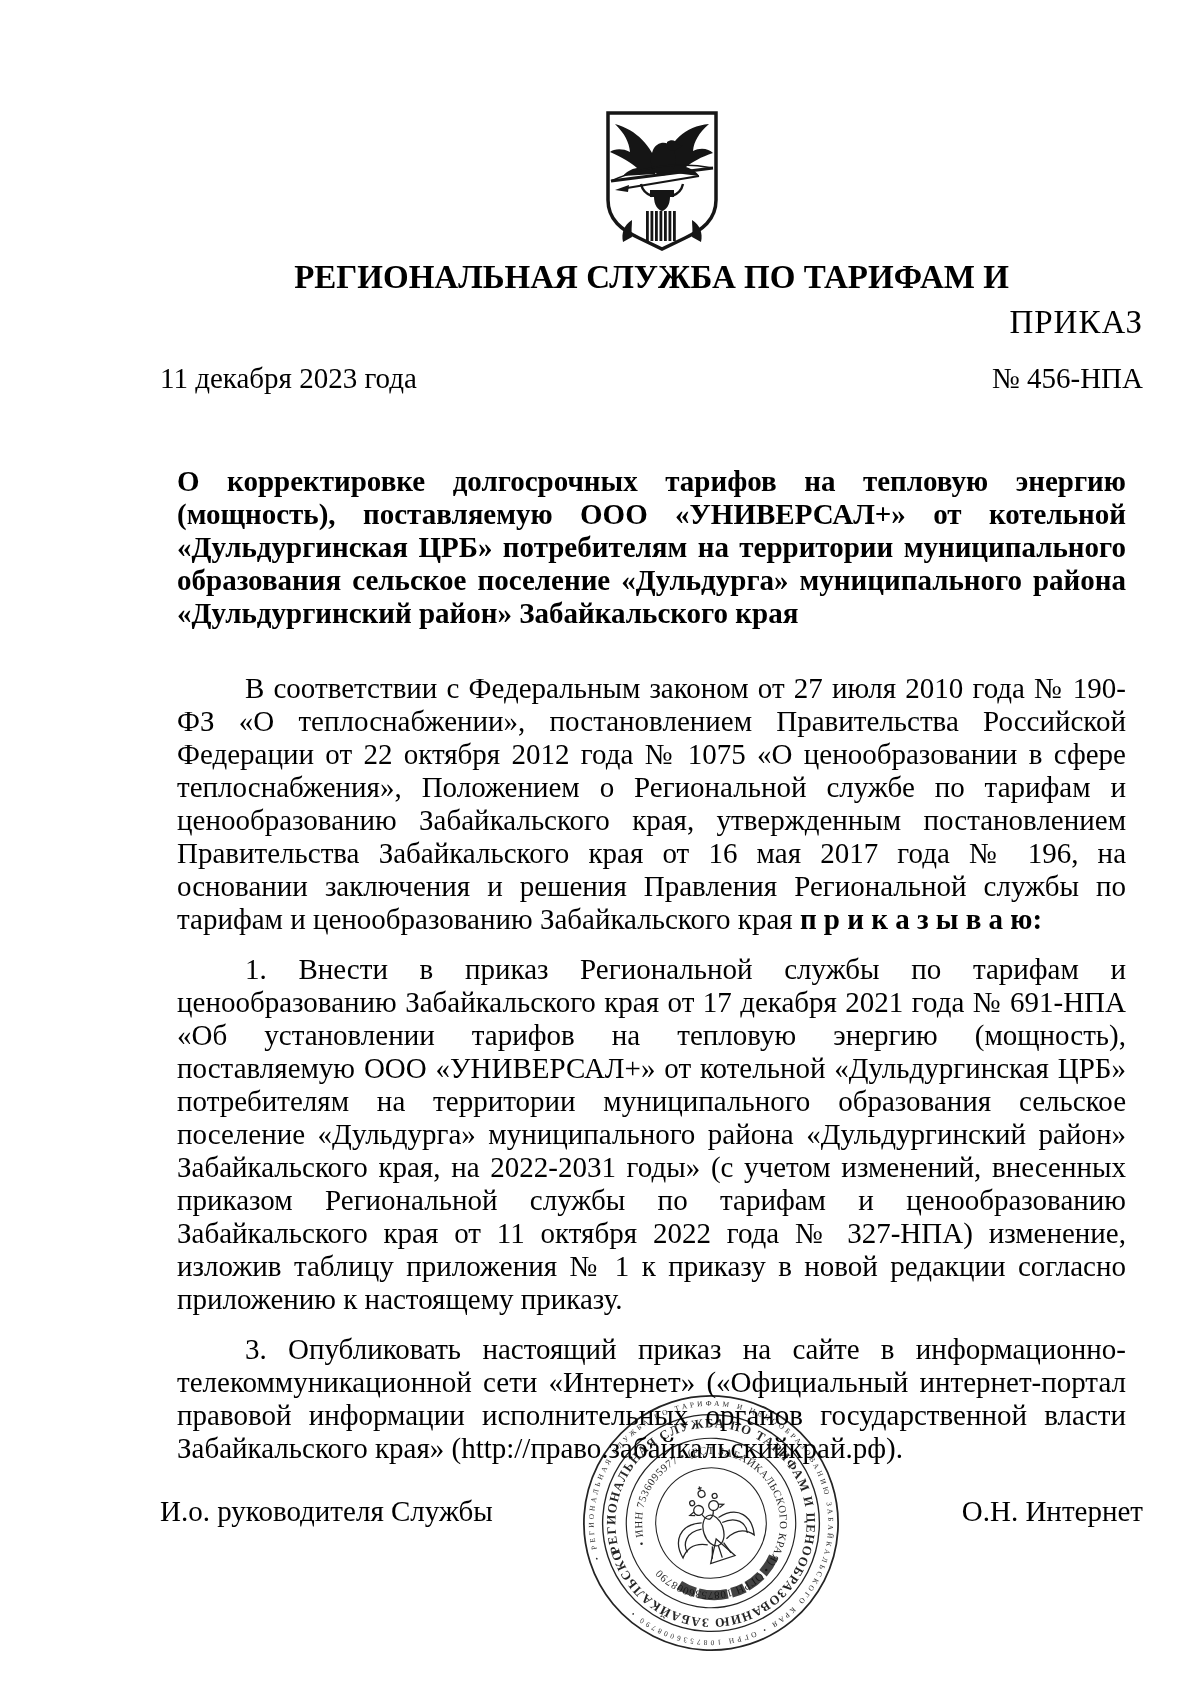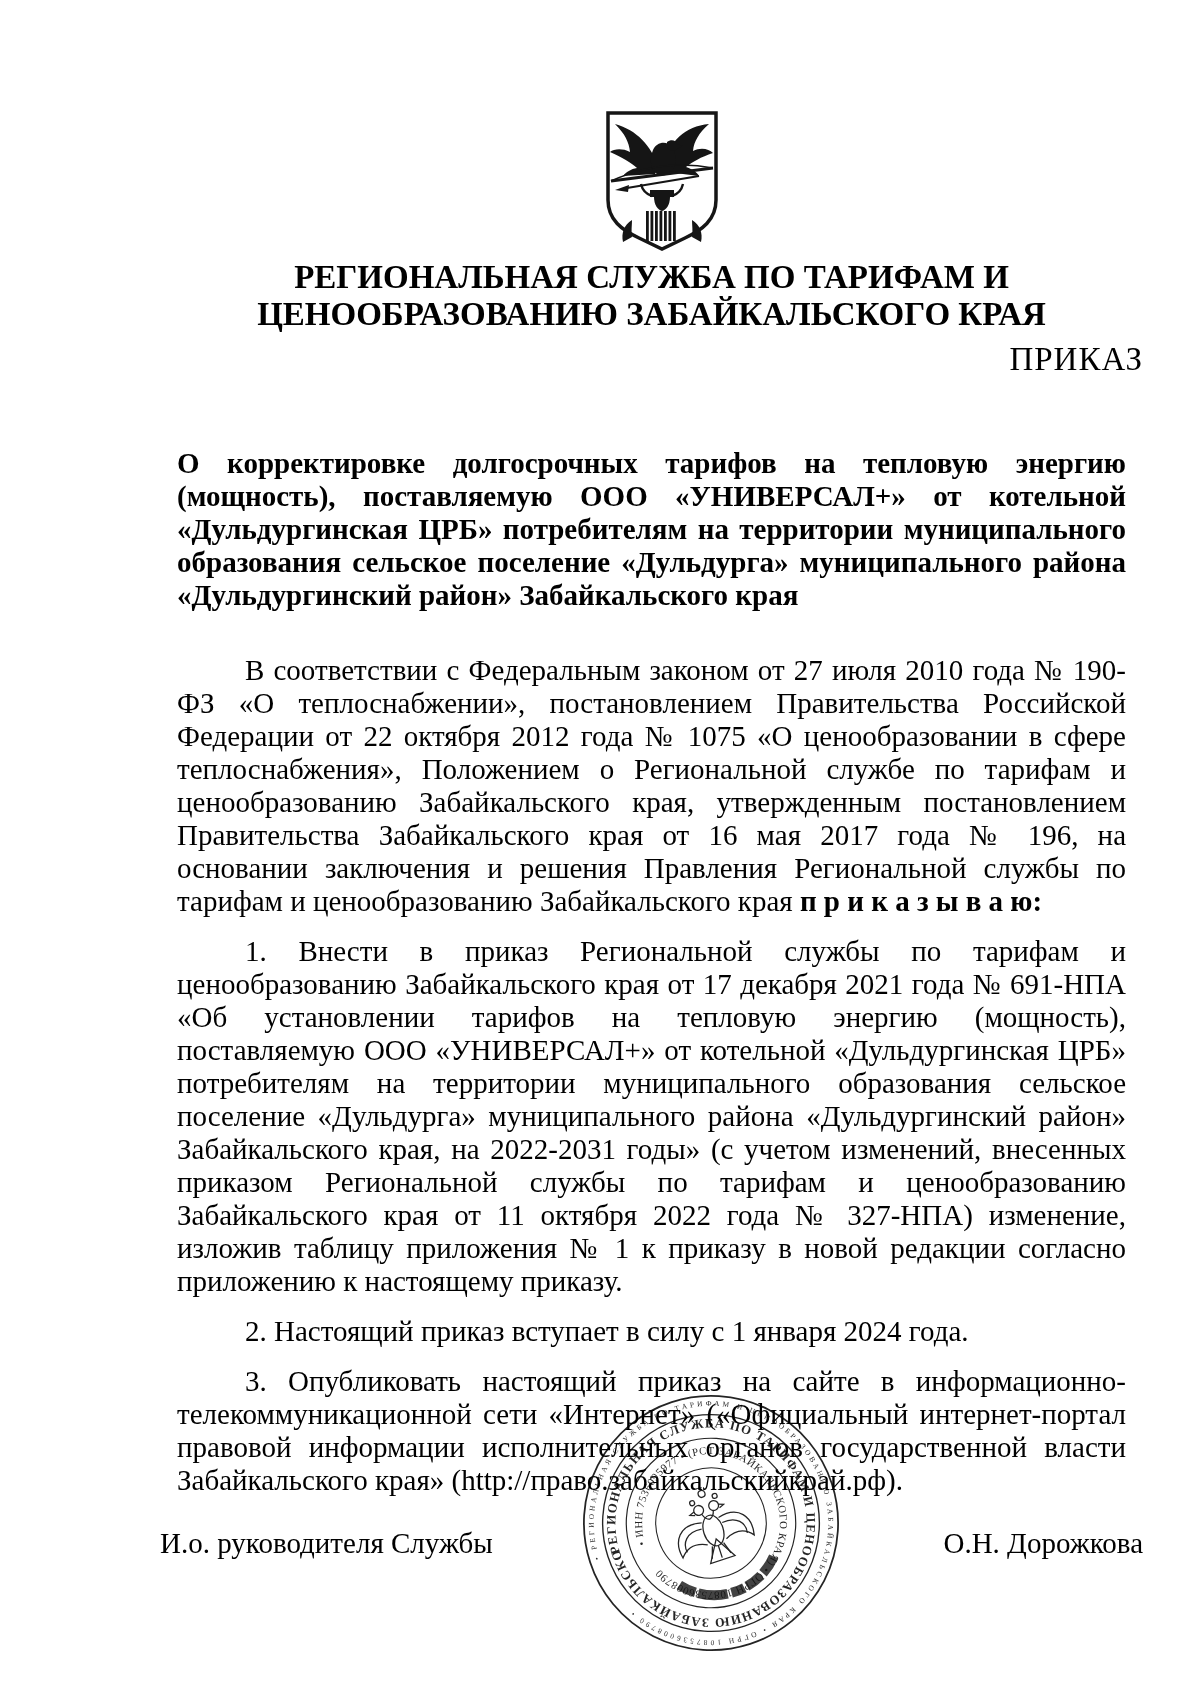--- a/index.html
+++ b/index.html
@@ -60,40 +60,42 @@
           <rect x="67.5" y="103" width="2.8" height="30"></rect>
           <rect x="72" y="103" width="2.8" height="30"></rect>
         </g>
         <path fill="#151515" d="M31,112 c-8,5 -11,13 -9,22 l9,-5 c-1,-6 0,-12 0,-17 z"></path>
         <path fill="#151515" d="M91,112 c8,5 11,13 9,22 l-9,-5 c1,-6 0,-12 0,-17 z"></path>
       </svg>
     </div>
 
     <div class="org">
       <div>РЕГИОНАЛЬНАЯ СЛУЖБА ПО ТАРИФАМ И</div>
-      <div>ЦЕНООБРАЗОВАНИЮ ЗАБАЙКАЛЬСКОГО КРАЯ</div>
     </div>
 
     <div class="doctype">ПРИКАЗ</div>
 
+    <div class="meta">
+      <span>11 декабря 2023 года</span>
+      <span>№ 456-НПА</span>
+    </div>
 
 
     <p class="subject">О корректировке долгосрочных тарифов на тепловую энергию (мощность), поставляемую ООО «УНИВЕРСАЛ+» от котельной «Дульдургинская ЦРБ» потребителям на территории муниципального образования сельское поселение «Дульдурга» муниципального района «Дульдургинский район» Забайкальского края</p>
 
     <p class="preamble"><span>В соответствии с Федеральным законом от 27 июля 2010 года № 190-ФЗ «О теплоснабжении», постановлением Правительства Российской Федерации от 22 октября 2012 года № 1075 «О ценообразовании в сфере теплоснабжения», Положением о Региональной службе по тарифам и ценообразованию Забайкальского края, утвержденным постановлением Правительства Забайкальского края от 16 мая 2017 года № 196, на основании заключения и решения Правления Региональной службы по тарифам и ценообразованию Забайкальского края </span><b class="kw">п р и к а з ы в а ю:</b></p>
 
     <div class="items">
       <p>1. Внести в приказ Региональной службы по тарифам и ценообразованию Забайкальского края от 17 декабря 2021 года № 691-НПА «Об установлении тарифов на тепловую энергию (мощность), поставляемую ООО «УНИВЕРСАЛ+» от котельной «Дульдургинская ЦРБ» потребителям на территории муниципального образования сельское поселение «Дульдурга» муниципального района «Дульдургинский район» Забайкальского края, на 2022-2031 годы» (с учетом изменений, внесенных приказом Региональной службы по тарифам и ценообразованию Забайкальского края от 11 октября 2022 года № 327-НПА) изменение, изложив таблицу приложения № 1 к приказу в новой редакции согласно приложению к настоящему приказу.</p>
-      <p>2. Настоящий приказ вступает в силу с 1 января 2024 года.</p>
       <p>3. Опубликовать настоящий приказ на сайте в информационно-телекоммуникационной сети «Интернет» («Официальный интернет-портал правовой информации исполнительных органов государственной власти Забайкальского края» (http://право.забайкальскийкрай.рф).</p>
     </div>
 
     <div class="sig">
       <span>И.о. руководителя Службы</span>
-      <span>О.Н. Дорожкова</span>
+      <span>О.Н. Интернет</span>
     </div>
   </div>
 
   <svg class="stamp" viewBox="0 0 270 270">
     <defs>
       <path id="ringOuterText" d="M135,135 m-119,0 a119,119 0 1,1 238,0 a119,119 0 1,1 -238,0"></path>
       <path id="ringMainText" d="M135,135 m-97,0  a97,97 0 1,1 194,0  a97,97 0 1,1 -194,0"></path>
       <path id="ringInnerText" d="M135,135 m-70,0  a70,70 0 1,1 140,0  a70,70 0 1,1 -140,0"></path>
     </defs>
     <g transform="rotate(-18 135 135)" stroke="#111" fill="none">

